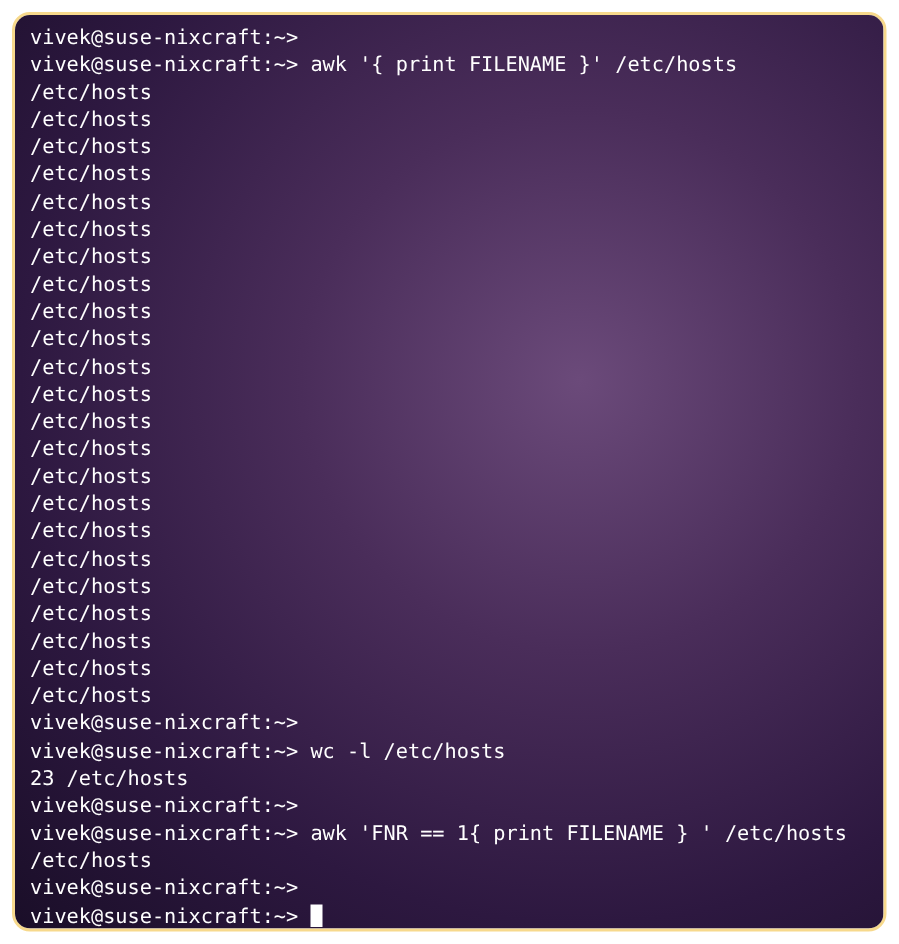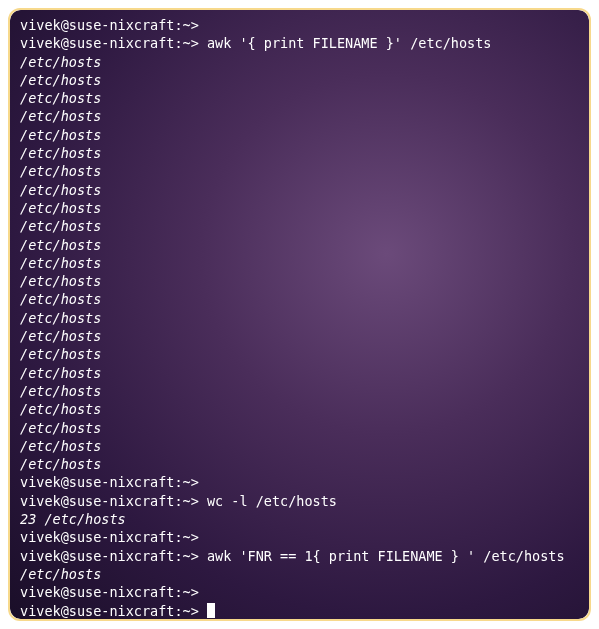--- a/index.html
+++ b/index.html
@@ -25,34 +25,32 @@
       width: 100%;
       height: 100%;
       background: radial-gradient(ellipse at 65% 40%, #6b4a7a 0%, #4a2d5a 35%, #2d1840 70%, #1a0e28 100%);
       padding: 6px 10px;
       font-family: "DejaVu Sans Mono", "Liberation Mono", Consolas, monospace;
       font-size: 13.5px;
       line-height: 18.3px;
       color: #ffffff;
       white-space: pre;
       overflow: hidden;
-      border-radius: 11px;
     }
     .line {
       display: block;
     }
     .prompt {
       color: #ffffff;
     }
     .command {
       color: #ffffff;
     }
     .output {
       color: #ffffff;
-      font-style: italic;
     }
     .cursor {
       display: inline-block;
       width: 8px;
       height: 15px;
       background: #ffffff;
       vertical-align: text-bottom;
       position: relative;
       top: -1px;
     }

